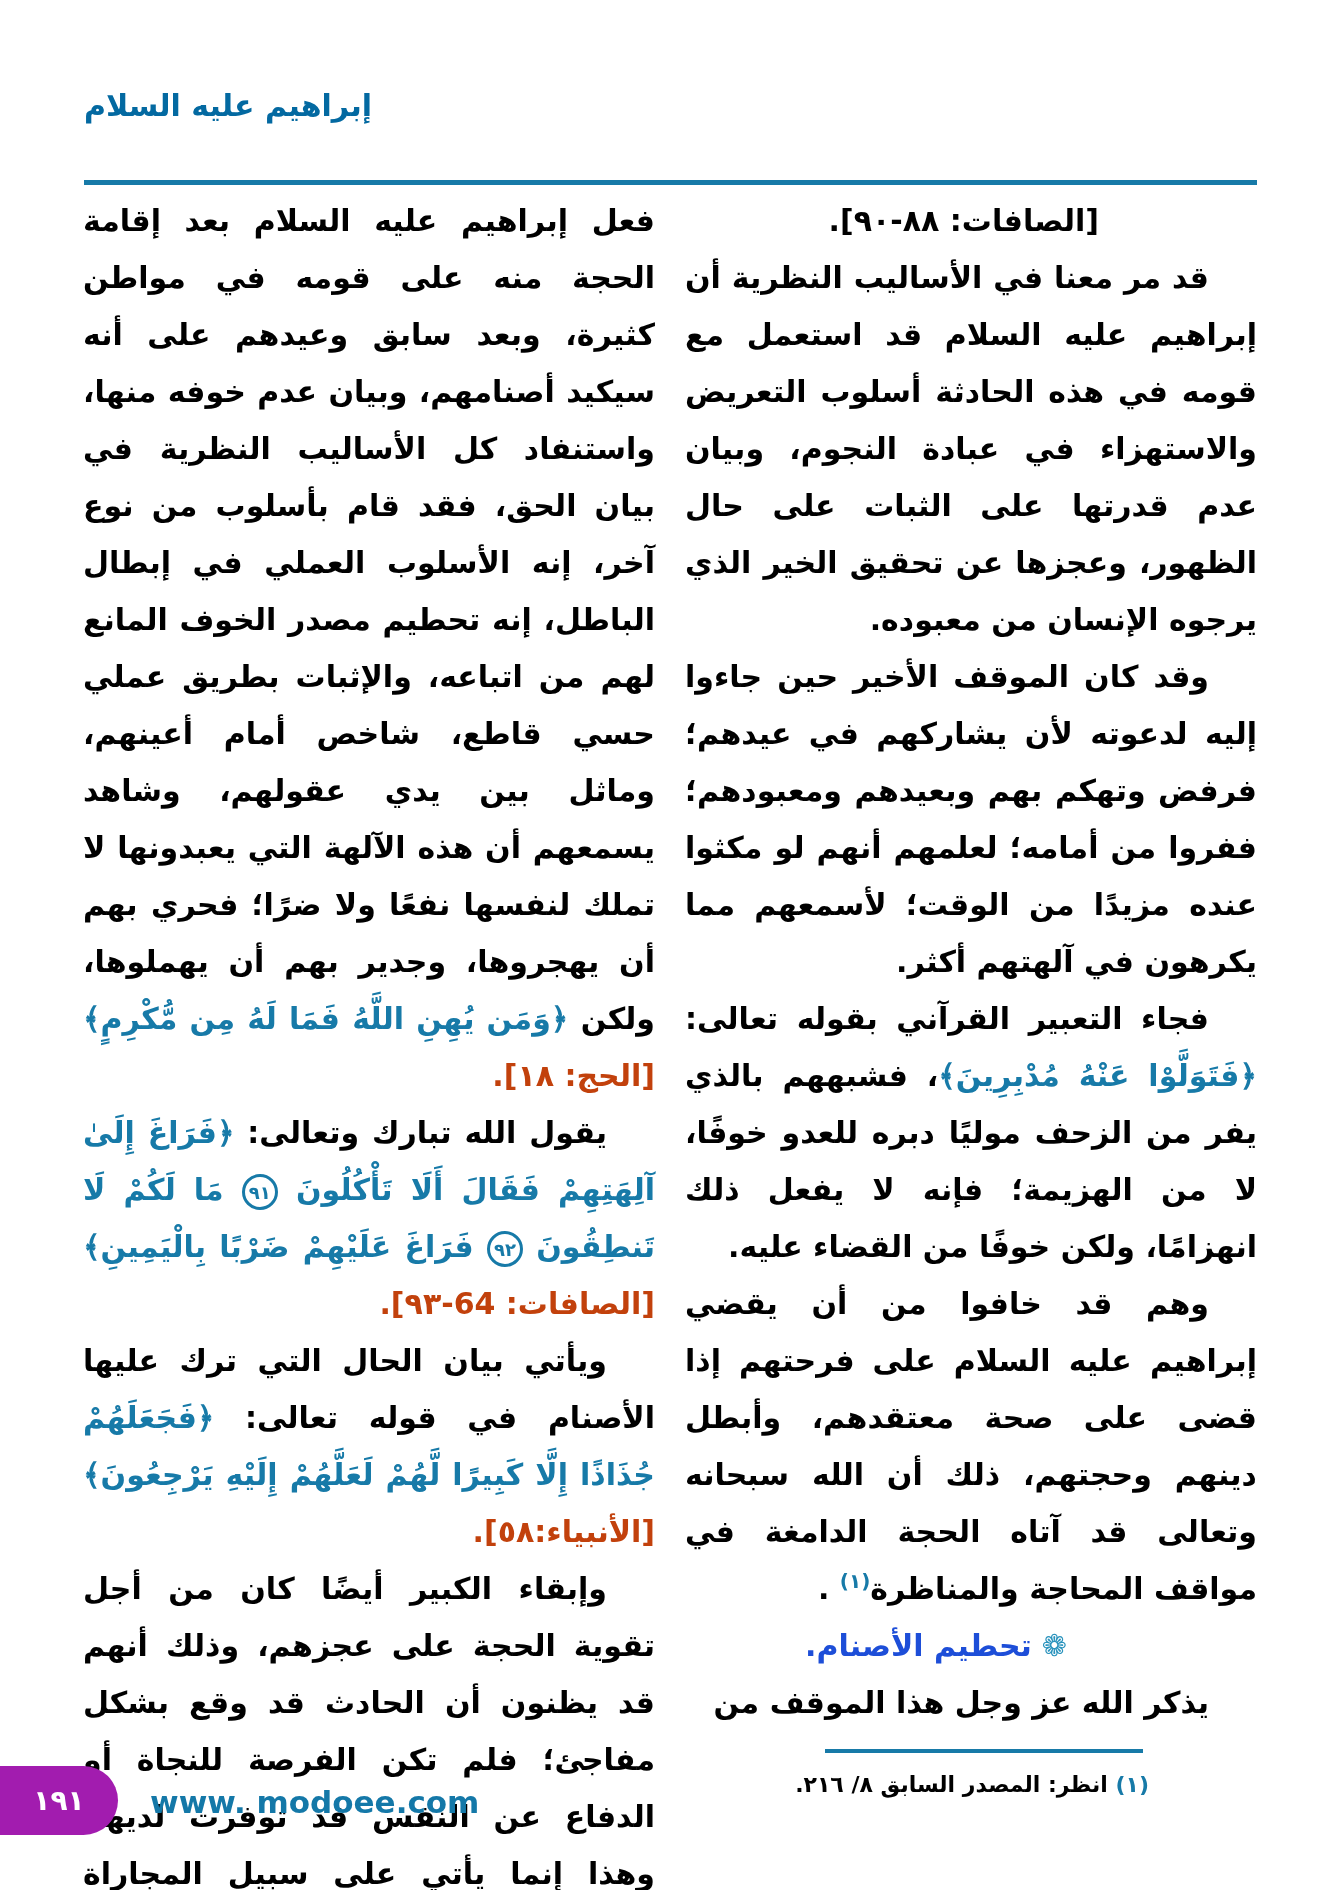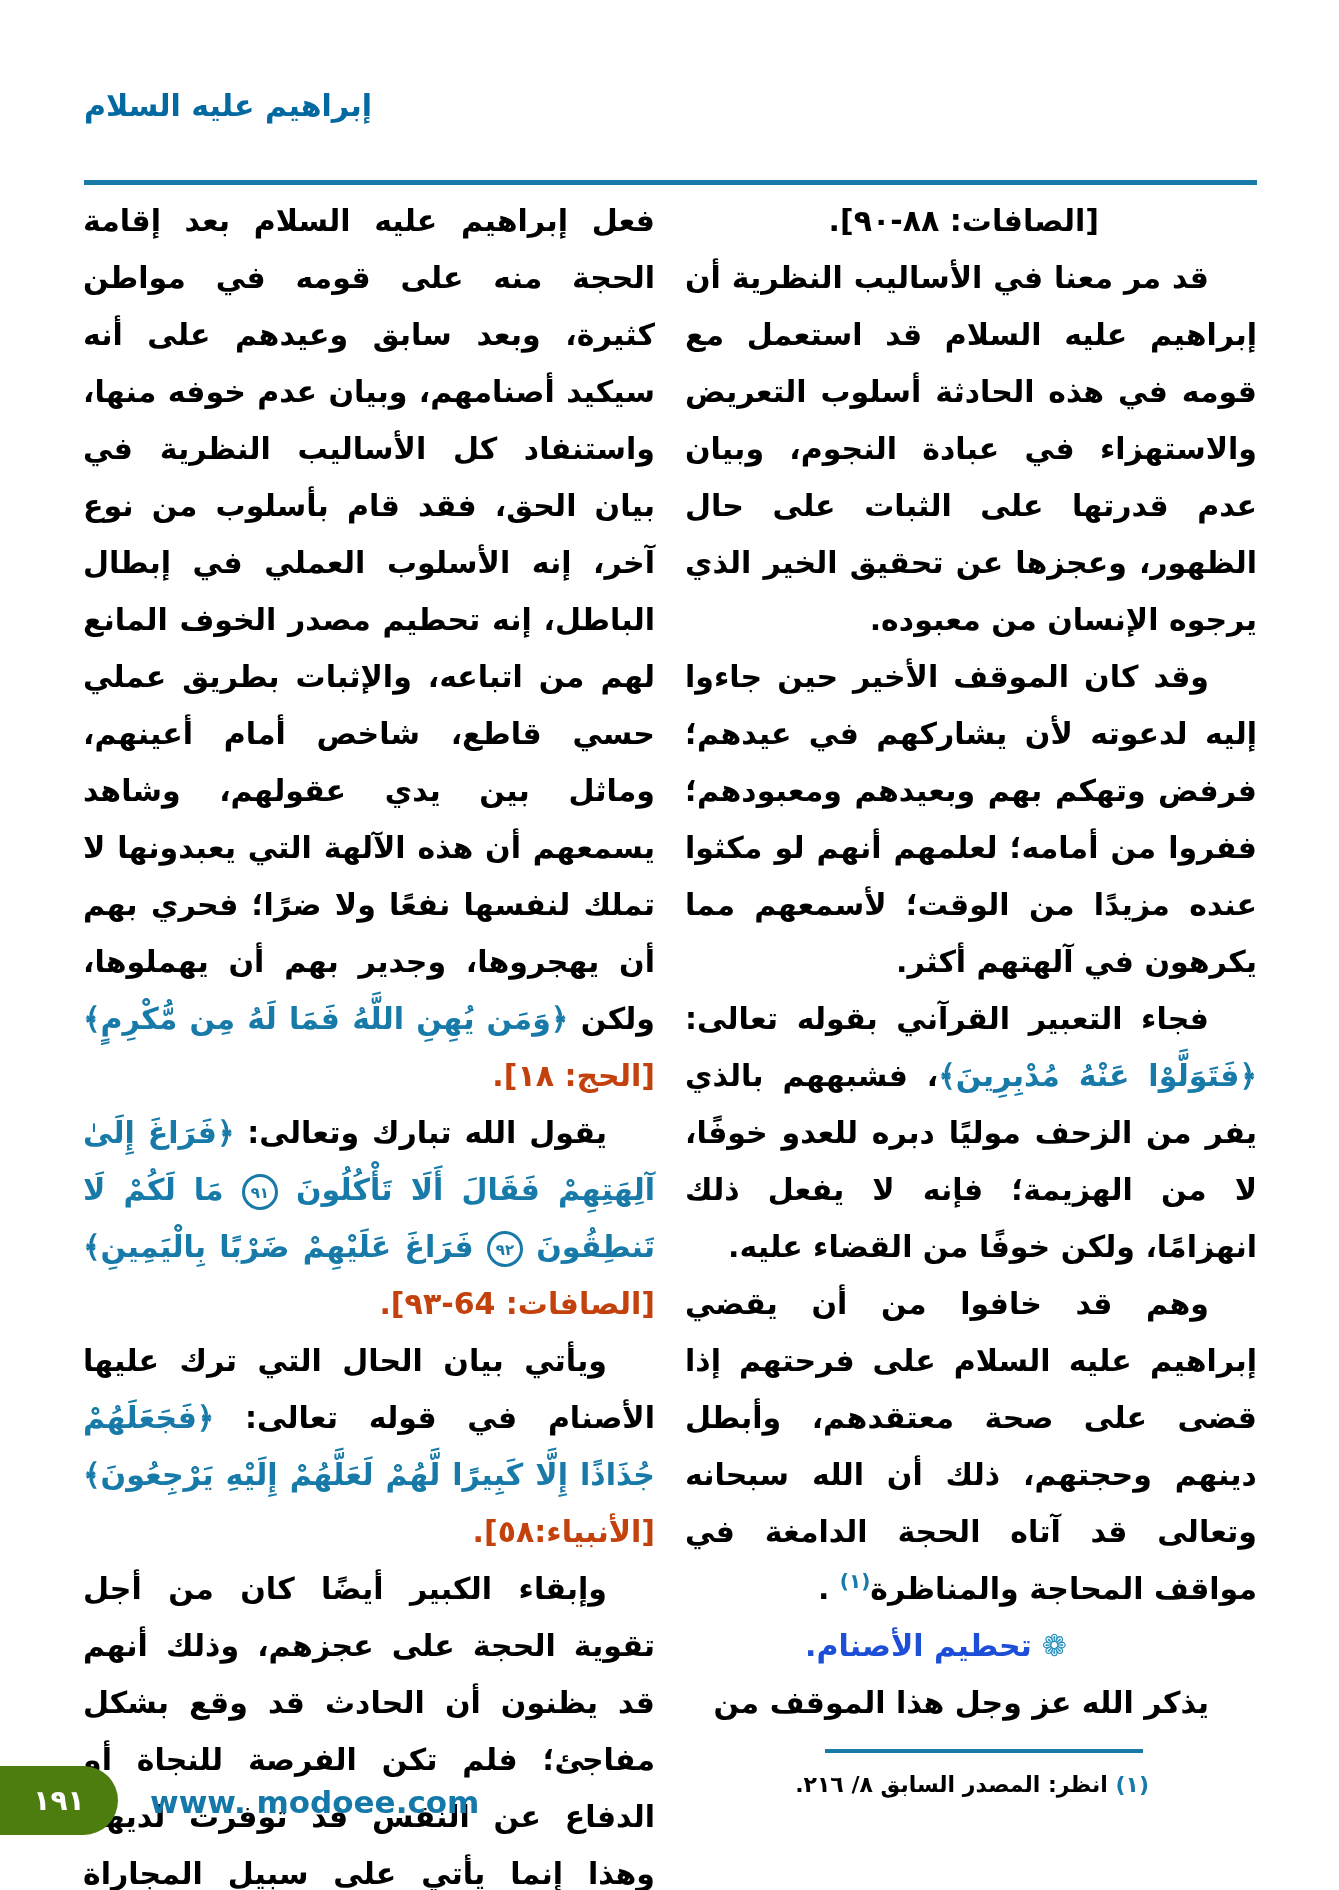--- a/index.html
+++ b/index.html
@@ -65,21 +65,21 @@
   }
   .ayah-num {
     display: inline-block;
     min-width: 36px; height: 36px;
     line-height: 32px;
     text-align: center;
     text-indent: 0;
     border: 3px solid #177aa8;
     border-radius: 50%;
     color: #177aa8;
-    font-size: 15px;
+    font-size: 18px;
     vertical-align: middle;
   }
   .section-heading {
     text-indent: 0;
     padding-right: 190px;
   }
   .section-heading .ornament {
     color: #2a93bd;
     font-size: 30px;
     margin-left: 10px;
@@ -102,21 +102,21 @@
     padding-right: 108px;
     text-indent: 0;
   }
   .fn-marker { color: #177aa8; }
 
   
   .page-tab {
     position: absolute;
     left: 0; top: 1766px;
     width: 118px; height: 69px;
-    background: #4d7c0f;
+    background: #a21caf;
     border-radius: 0 36px 36px 0;
     display: flex;
     align-items: center;
     justify-content: center;
   }
   .page-tab .page-num {
     color: #ffffff;
     font-size: 28px;
     font-weight: bold;
     letter-spacing: 4px;

